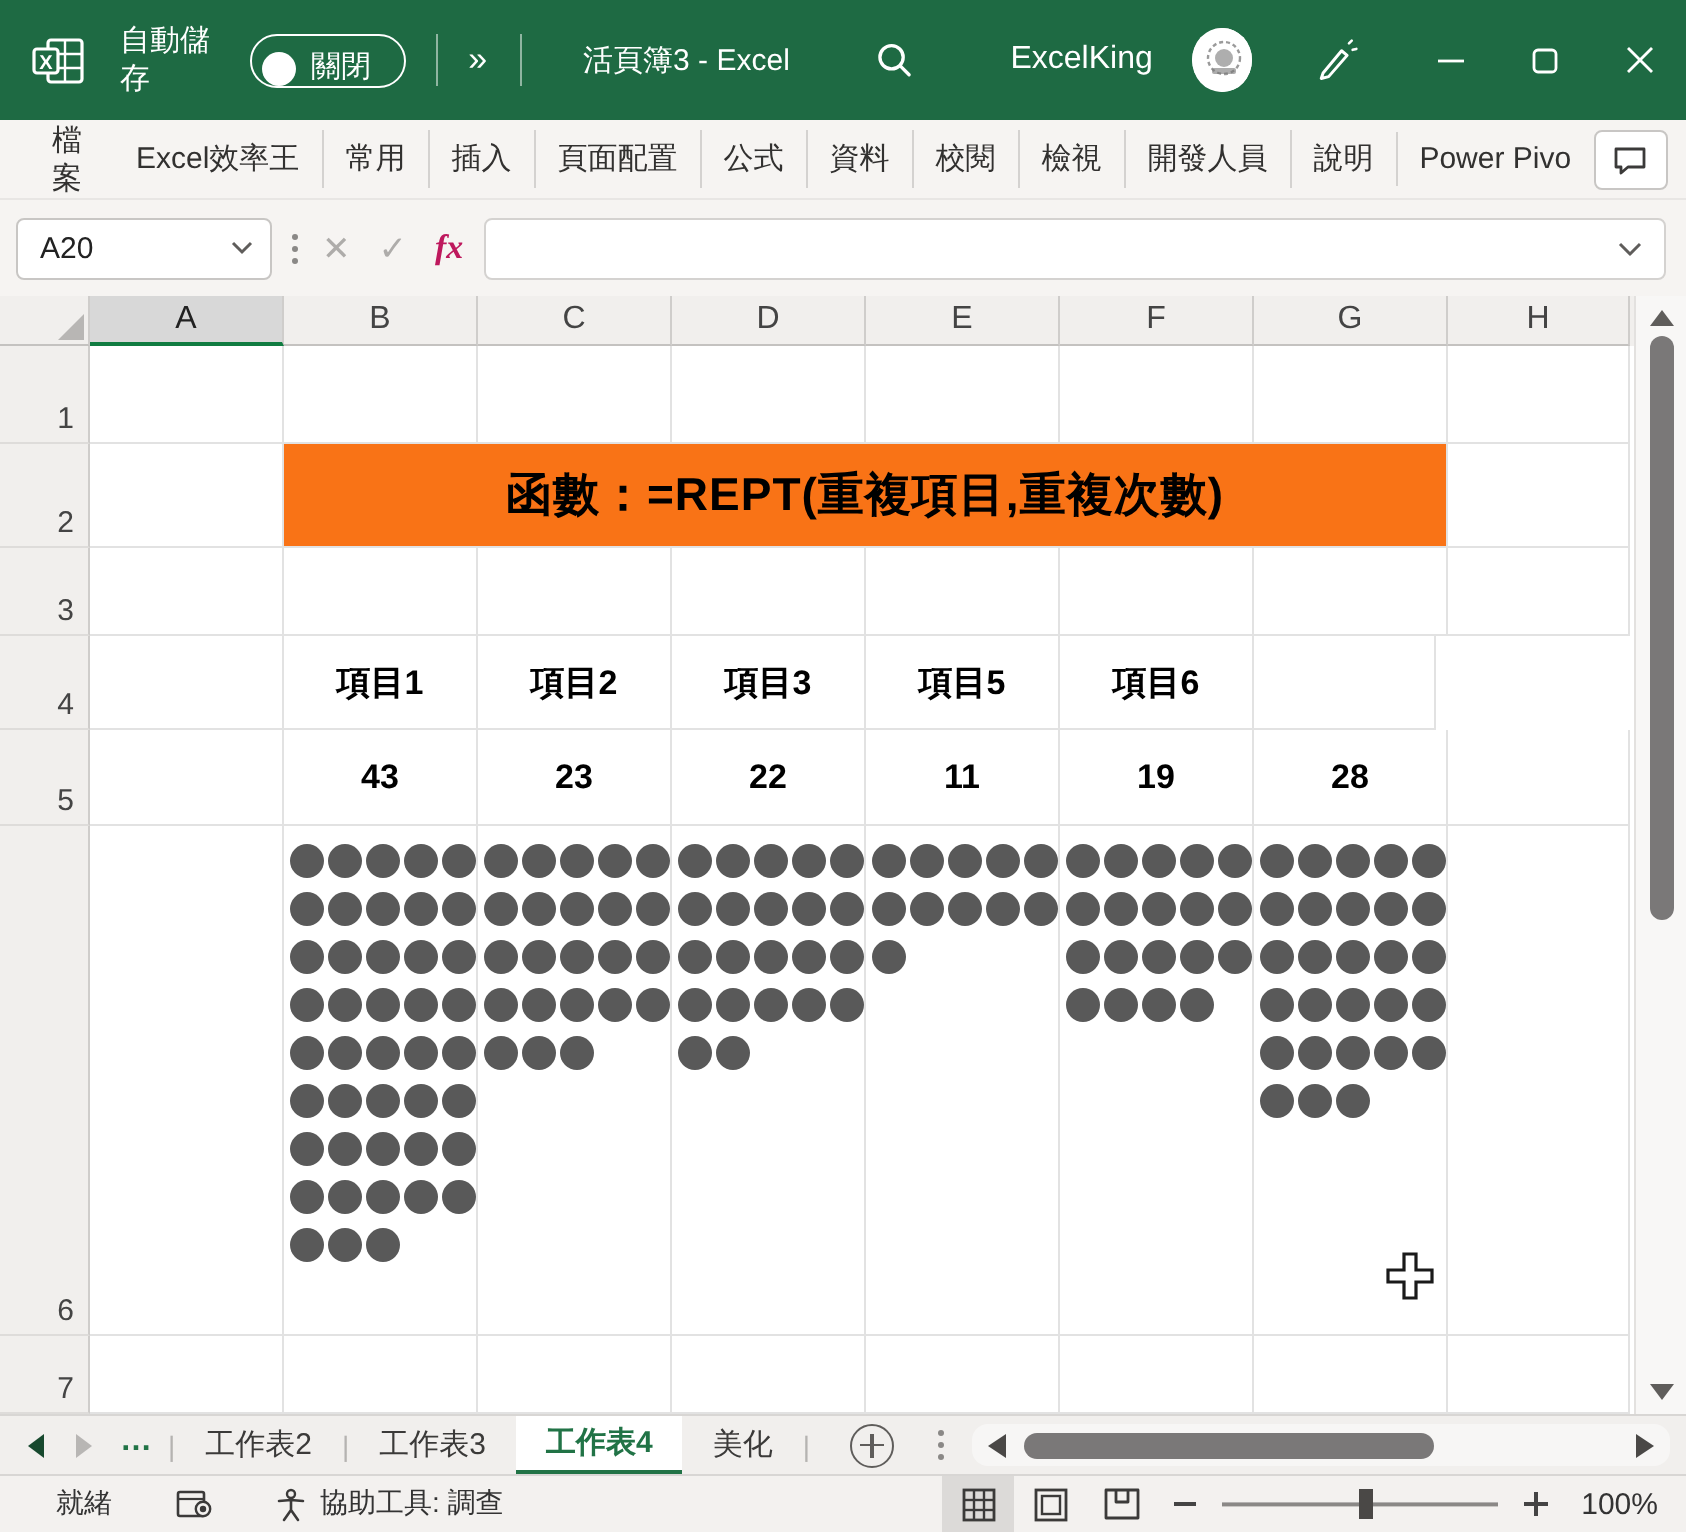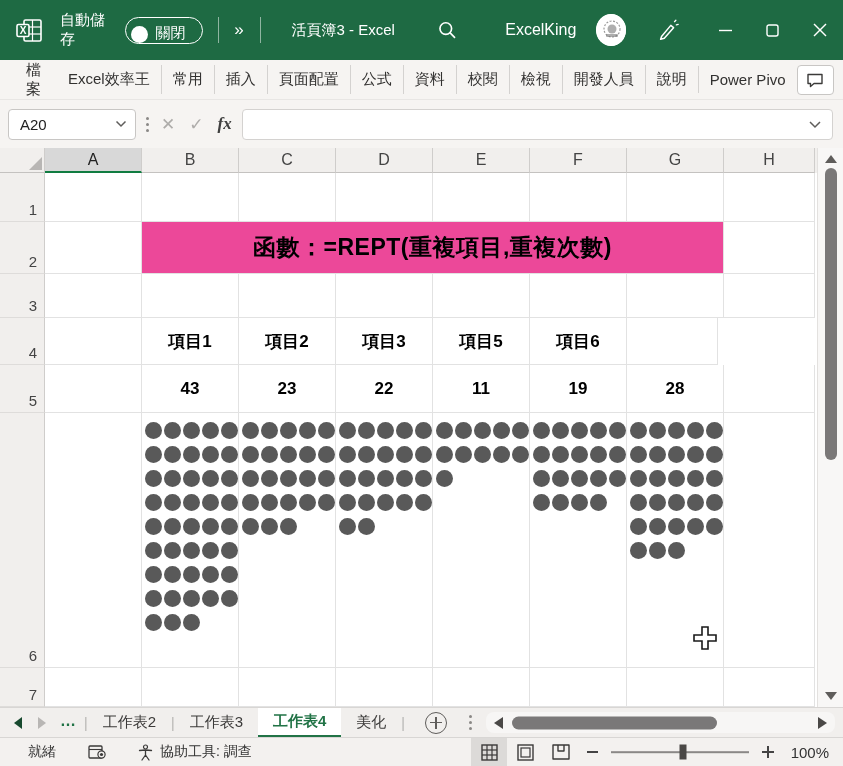--- a/index.html
+++ b/index.html
@@ -39,21 +39,21 @@
 
   
   .formularow { height:48px; background:#f6f4f2; display:flex; align-items:center; padding:0 10px 0 8px; }
   .namebox { width:128px; height:31px; background:#fff; border:1px solid #c8c6c4; border-radius:4px;
              display:flex; align-items:center; padding:0 8px 0 11px; font-size:15px; color:#222; }
   .namebox-chev { margin-left:auto; }
   .grip-dots { display:flex; flex-direction:column; gap:3px; margin:0 10px; }
   .grip-dots i { width:3px; height:3px; border-radius:50%; background:#8a8886; }
   .fx-btns { display:flex; align-items:center; gap:14px; margin:0 10px 0 2px; }
   .fx-x, .fx-ok { font-size:17px; color:#aeacaa; }
-  .fx-lbl { font-family:"Liberation Serif", serif; font-style:italic; font-weight:bold; font-size:17px; color:#404040; }
+  .fx-lbl { font-family:"Liberation Serif", serif; font-style:italic; font-weight:bold; font-size:17px; color:#be185d; }
   .formula-input { flex:1; height:31px; background:#fff; border:1px solid #d4d2d0; border-radius:4px;
                    display:flex; align-items:center; padding:0 10px; font-size:14px; color:#222; }
   .formula-chev { margin-left:auto; }
 
   
   .sheet { position:relative; height:559px; background:#fff; }
   .colheads { display:flex; height:25px; background:#f1efed; }
   .corner { width:45px; height:25px; border-right:1px solid #cfcdcb; border-bottom:1px solid #c4c2c0; position:relative; }
   .corner i { position:absolute; right:2px; bottom:2px; width:0; height:0;
               border-left:13px solid transparent; border-bottom:13px solid #b8b6b4; }
@@ -63,21 +63,21 @@
   .colh:last-child { width:91px; }
   .colh.active { background:#d8d8d8; border-bottom:2px solid #107c41; color:#222; }
   .grid-rows { position:absolute; top:25px; left:0; }
   .grow { display:flex; }
   .rowh { width:45px; background:#f1efed; border-right:1px solid #cfcdcb; border-bottom:1px solid #dedcda;
           font-size:15px; color:#444; display:flex; align-items:flex-end; justify-content:flex-end;
           padding:0 7px 3px 0; }
   .cell { width:97px; background:#fff; border-right:1px solid #e2e2e2; border-bottom:1px solid #e2e2e2;
           display:flex; align-items:center; justify-content:center; font-weight:bold; font-size:17px; color:#000; }
   .cell.colH { width:91px; }
-  .title-cell { width:582px; background:#ec4899; font-size:23px; letter-spacing:.5px; white-space:nowrap; }
+  .title-cell { width:582px; background:#f97316; font-size:23px; letter-spacing:.5px; white-space:nowrap; }
   .dots-cell { align-items:flex-start; justify-content:flex-start; padding:5px 0 0 3px; }
   .dotcol { display:flex; flex-direction:column; }
   .dotline { height:24px; display:flex; align-items:center; }
   .dot { width:17px; height:17px; border-radius:50%; background:#595959; margin-right:2px; flex:none; }
 
   
   .vscroll { position:absolute; top:0; right:0; width:26px; height:559px; background:#f8f7f6; border-left:1px solid #e3e1df; }
   .vs-up { position:absolute; top:7px; left:7px; width:0; height:0;
            border-left:6px solid transparent; border-right:6px solid transparent; border-bottom:8px solid #5f5d5b; }
   .vs-thumb { position:absolute; top:20px; left:7px; width:12px; height:292px; border-radius:6px; background:#7a7878; }

